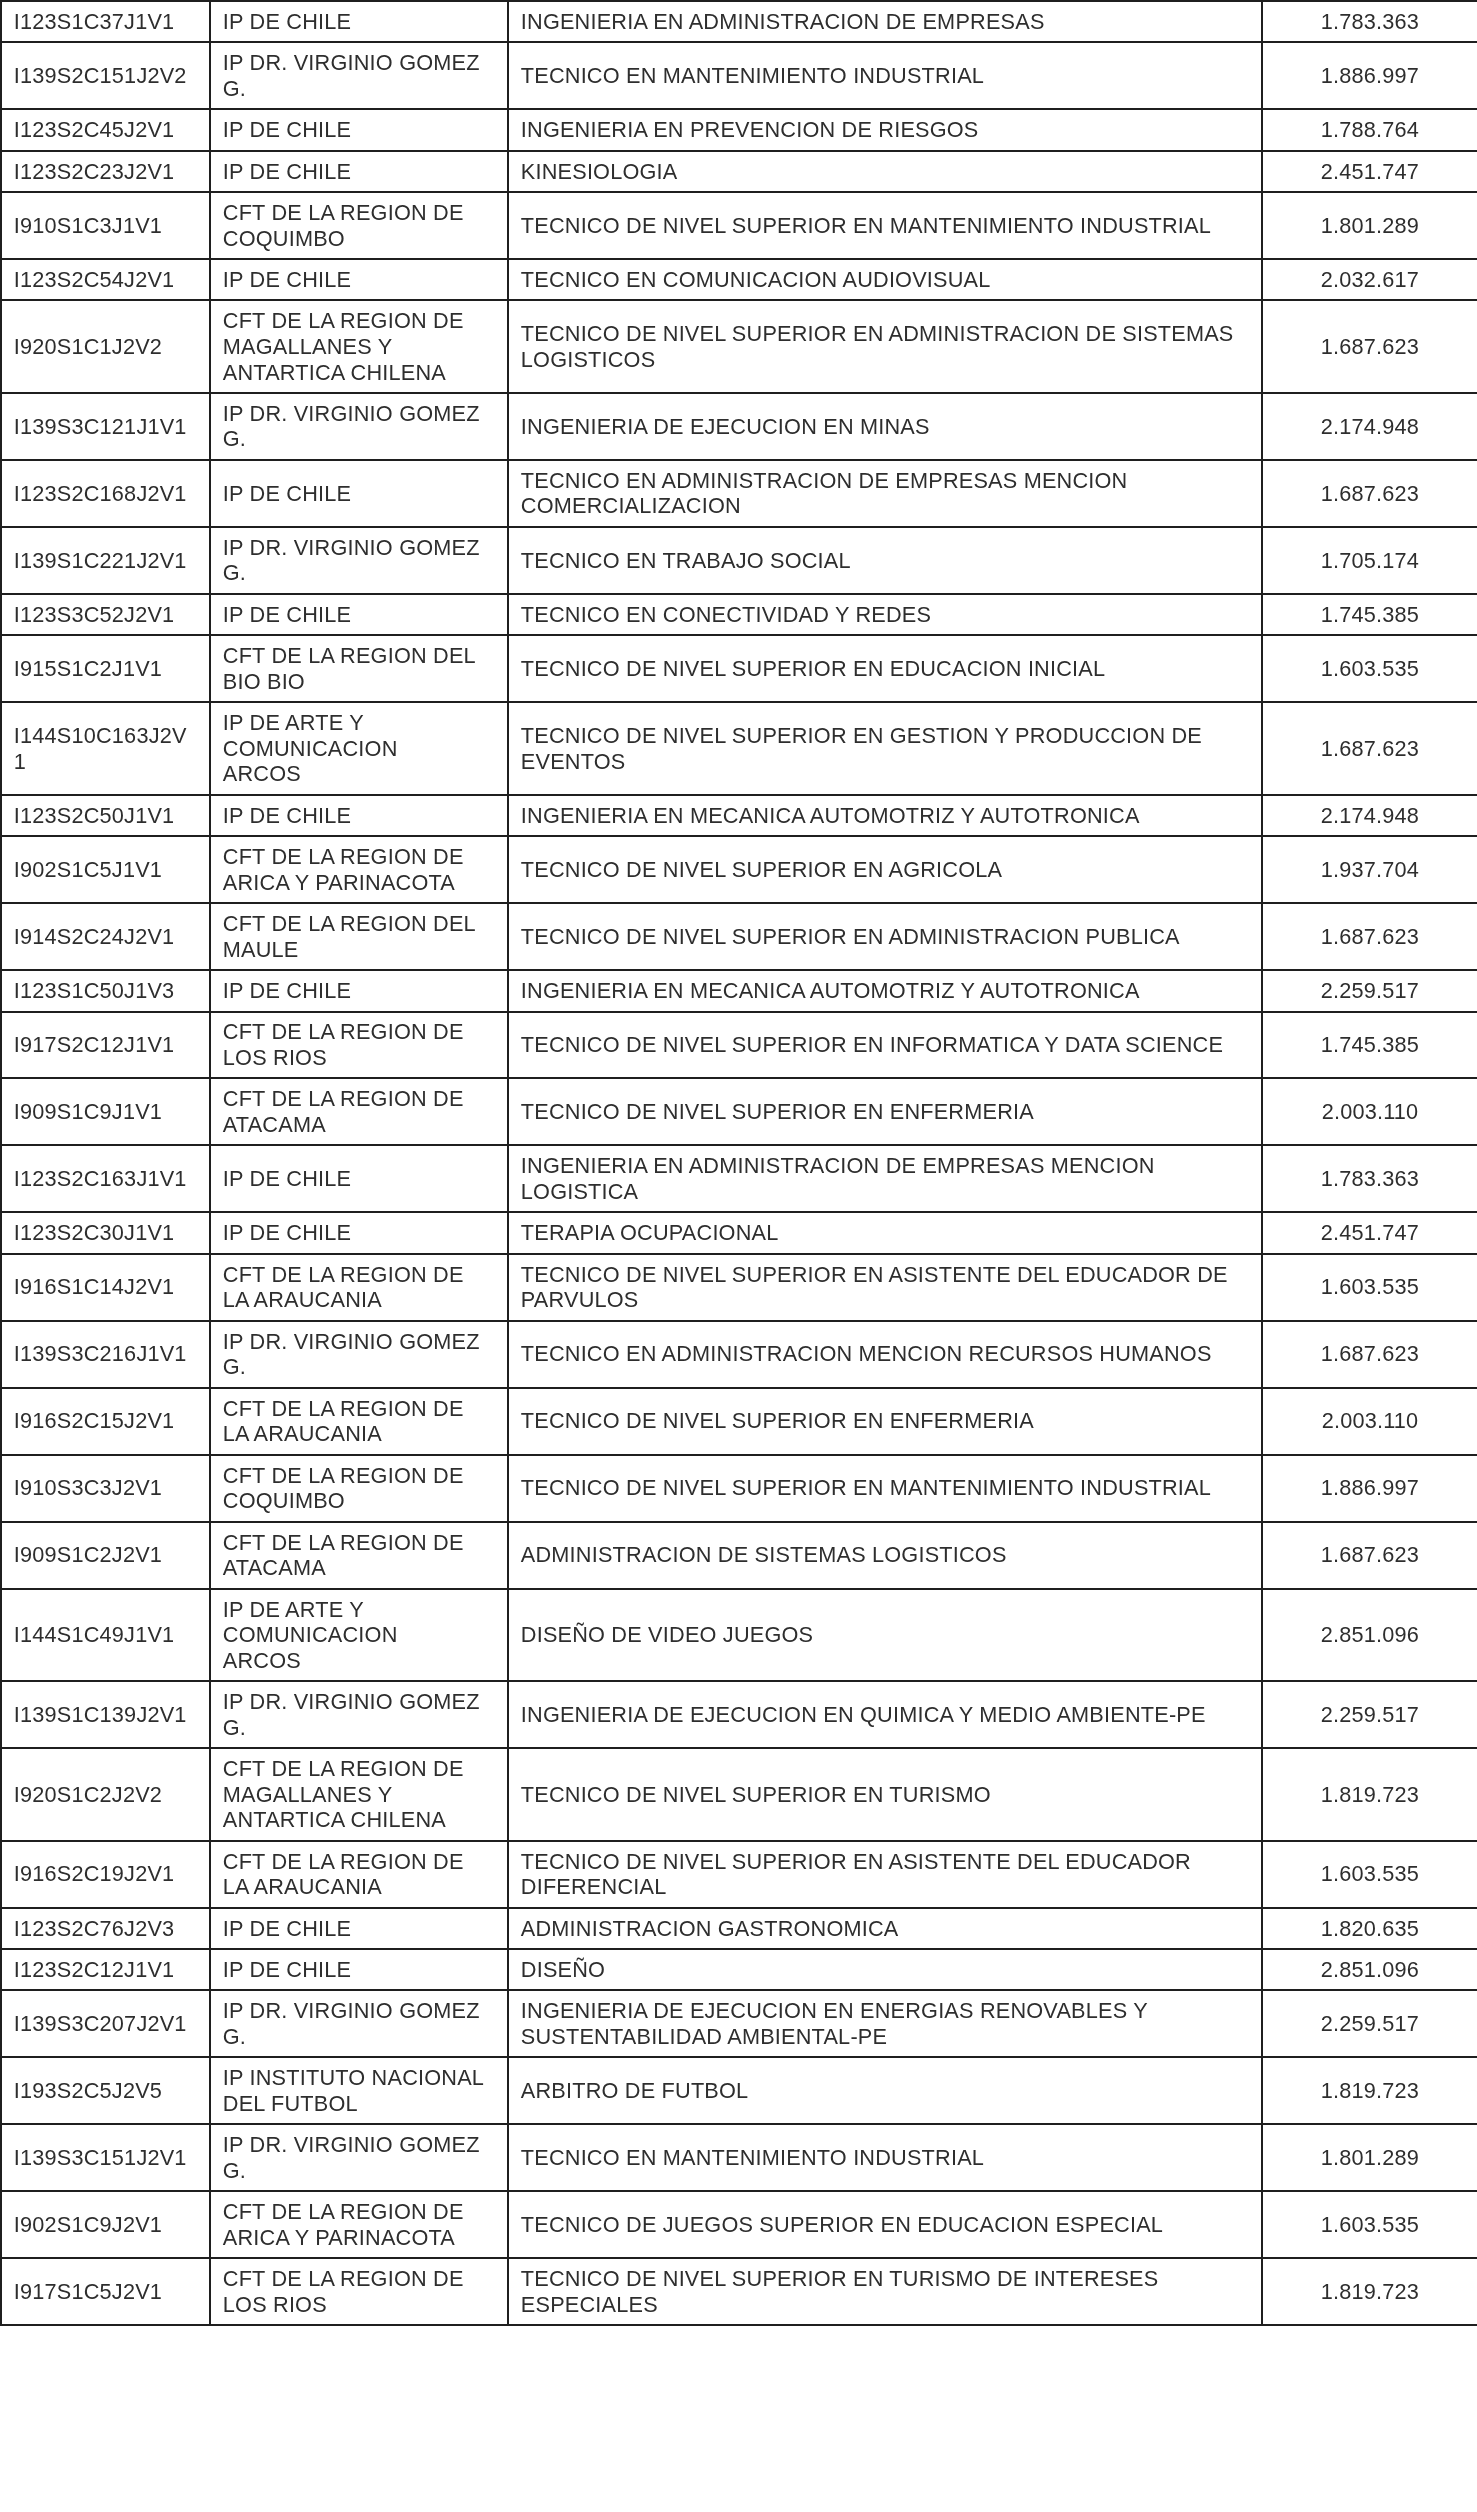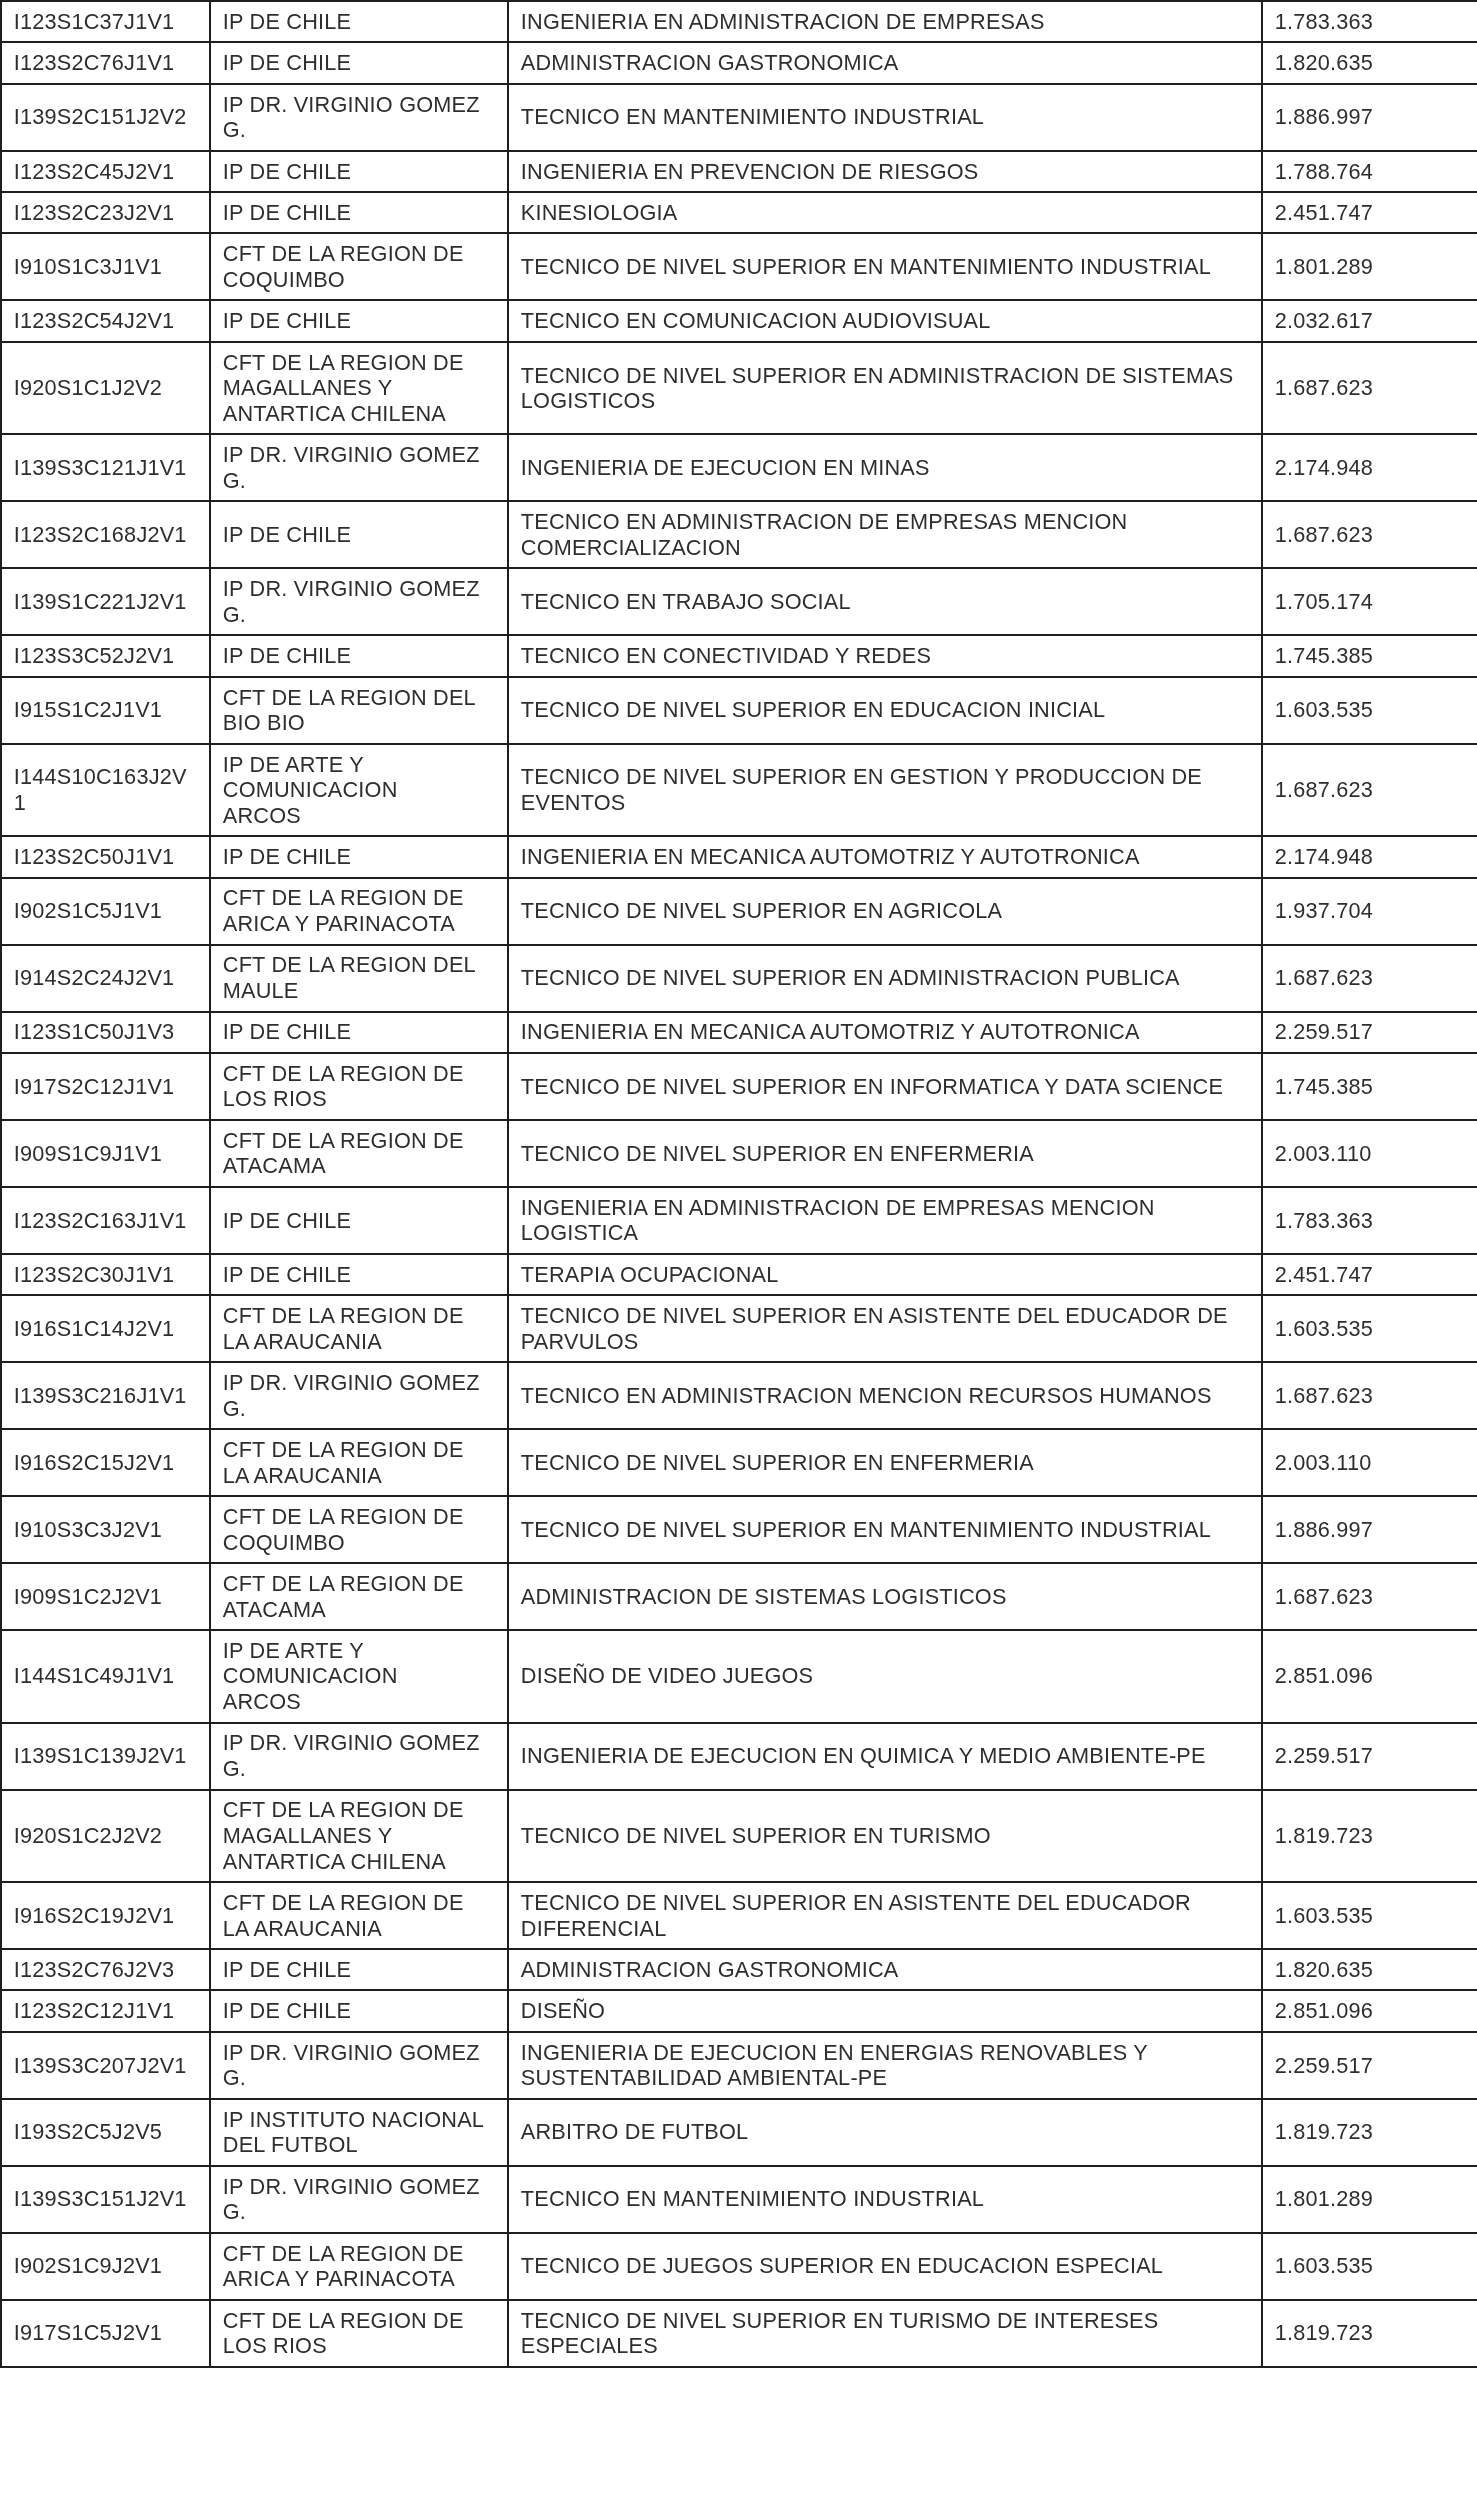--- a/index.html
+++ b/index.html
@@ -35,21 +35,21 @@
     vertical-align:middle;
     padding:6.9px 11.8px;
     white-space:pre-line;
     letter-spacing:0.2px;
     overflow:hidden;
   }
   td.col-code{
     overflow-wrap:anywhere;
   }
   td.col-val{
-    text-align:left;
+    text-align:center;
   }
   col.c-code{width:209px;}
   col.c-inst{width:298px;}
   col.c-prog{width:754px;}
   col.c-val{width:216px;}
 </style>
 </head>
 <body>
 
 <div class="page">
@@ -61,26 +61,20 @@
       <col class="c-val">
     </colgroup>
     <tbody>
         <tr>
     <td class="col-code">I123S1C37J1V1</td>
     <td class="col-inst">IP DE CHILE</td>
     <td class="col-prog">INGENIERIA EN ADMINISTRACION DE EMPRESAS</td>
     <td class="col-val">1.783.363</td>
   </tr>
         <tr>
-    <td class="col-code">I123S2C76J1V1</td>
-    <td class="col-inst">IP DE CHILE</td>
-    <td class="col-prog">ADMINISTRACION GASTRONOMICA</td>
-    <td class="col-val">1.820.635</td>
-  </tr>
-        <tr>
     <td class="col-code">I139S2C151J2V2</td>
     <td class="col-inst">IP DR. VIRGINIO GOMEZ
 G.</td>
     <td class="col-prog">TECNICO EN MANTENIMIENTO INDUSTRIAL</td>
     <td class="col-val">1.886.997</td>
   </tr>
         <tr>
     <td class="col-code">I123S2C45J2V1</td>
     <td class="col-inst">IP DE CHILE</td>
     <td class="col-prog">INGENIERIA EN PREVENCION DE RIESGOS</td>

